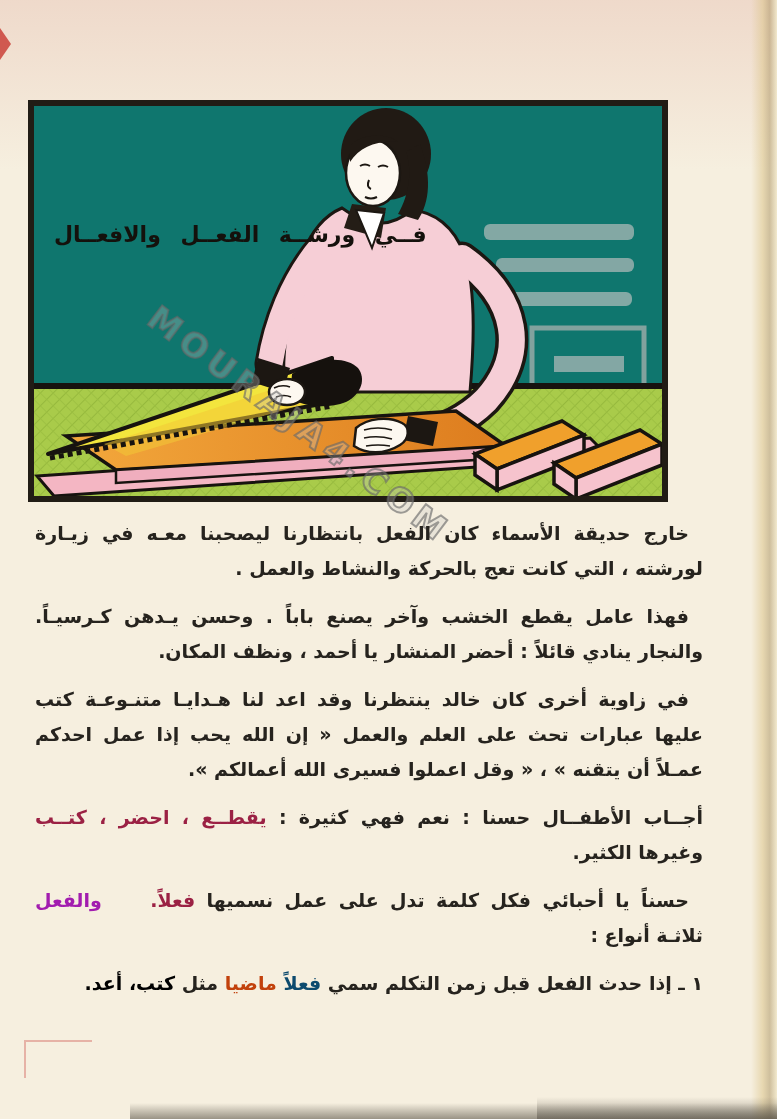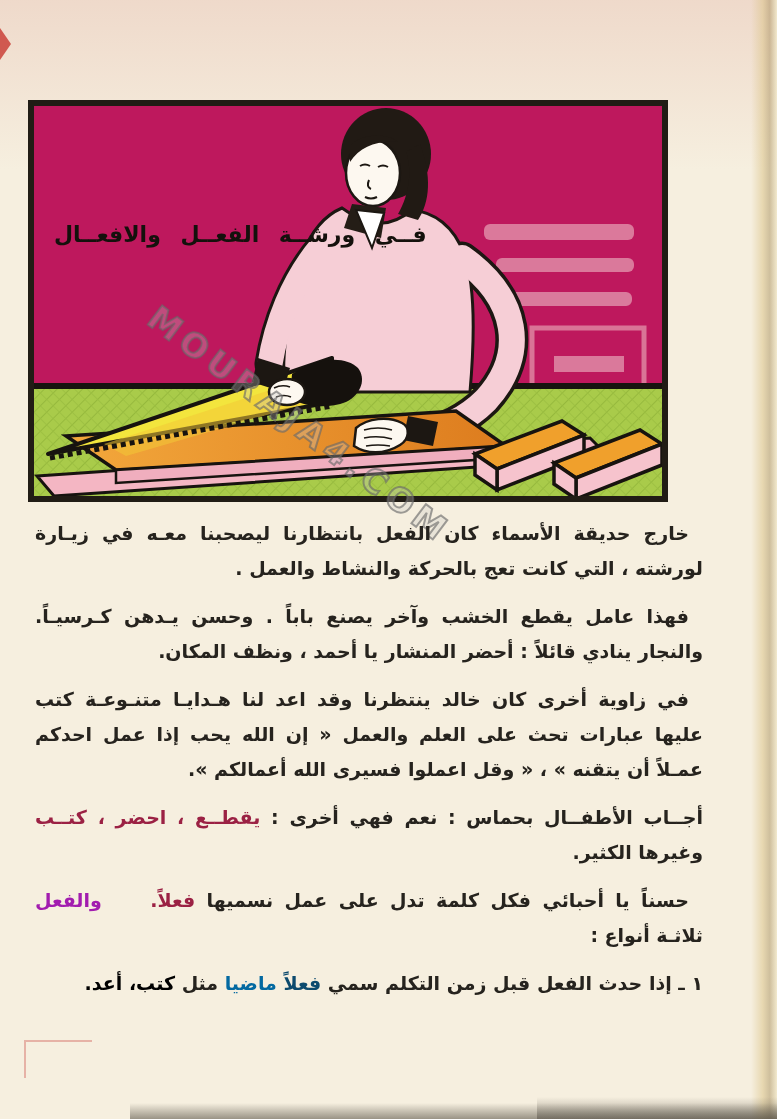--- a/index.html
+++ b/index.html
@@ -18,21 +18,21 @@
     background:linear-gradient(to top, rgba(92,86,74,.6), rgba(92,86,74,0));}
   .bottom-shadow::after{content:"";position:absolute;right:0;bottom:0;width:240px;height:22px;
     background:linear-gradient(to top, rgba(80,74,64,.5), rgba(80,74,64,0));}
   .red-tri{position:absolute;left:0;top:28px;width:11px;height:32px;background:#c8372f;
     clip-path:polygon(0 0,100% 50%,0 100%);opacity:.8;}
   .corner-mark{position:absolute;left:24px;top:1040px;width:66px;height:36px;
     border-top:2px solid rgba(216,128,118,.55);border-left:2px solid rgba(216,128,118,.55);}
 
   
   .illustration{position:absolute;left:28px;top:100px;width:640px;height:402px;
-    border:6px solid #211c15;background:#be185d;box-sizing:border-box;}
+    border:6px solid #211c15;background:#0f766e;box-sizing:border-box;}
   .illustration svg{position:absolute;left:0;top:0;}
   .illus-title{position:absolute;left:20px;top:116px;direction:rtl;white-space:nowrap;
     font-weight:bold;font-size:22px;color:#14110c;word-spacing:12px;letter-spacing:.5px;}
   .watermark{position:absolute;left:130px;top:192px;transform:rotate(37deg);transform-origin:left top;
     font-weight:bold;font-size:33px;letter-spacing:6px;white-space:nowrap;
     color:rgba(200,200,200,.30);-webkit-text-stroke:2px rgba(104,104,104,.62);}
 
   
   .body-text{position:absolute;left:35px;top:516px;width:668px;direction:rtl;
     text-align:justify;font-weight:bold;font-size:19px;line-height:35px;color:var(--ink,#26231e);}
@@ -134,21 +134,21 @@
     </svg>
 
     <div class="illus-title">فــي ورشــة الفعــل والافعــال</div>
     <div class="watermark">MOURAJA4.COM</div>
   </div>
 
   <div class="body-text">
     <p class="p0"><span>خارج حديقة الأسماء  كان الفعل بانتظارنا ليصحبنا معـه في زيـارة لورشته ، التي كانت تعج بالحركة والنشاط والعمل .</span></p>
     <p class="p1"><span>فهذا عامل يقطع الخشب وآخر يصنع باباً . وحسن يـدهن كـرسيـاً. والنجار ينادي قائلاً : أحضر المنشار يا أحمد ، ونظف المكان.</span></p>
     <p class="p2"><span>في زاوية أخرى كان خالد ينتظرنا وقد اعد لنا هـدايـا متنـوعـة كتب عليها عبارات تحث على العلم والعمل « إن الله يحب إذا عمل احدكم عمـلاً أن يتقنه » ، « وقل اعملوا فسيرى الله أعمالكم ».</span></p>
-    <p class="p5"><span>أجــاب الأطفــال بحماس : نعم فهي أخرى : </span><span style="color: rgb(155, 33, 68);">يقطــع ، احضر ، كتــب</span><span> وغيرها الكثير.</span></p>
+    <p class="p5"><span>أجــاب الأطفــال حسنا : نعم فهي كثيرة : </span><span style="color: rgb(155, 33, 68);">يقطــع ، احضر ، كتــب</span><span> وغيرها الكثير.</span></p>
     <p class="p6"><span>حسناً يا أحبائي فكل كلمة تدل على عمل نسميها </span><span style="color: rgb(155, 33, 68); margin-left: 37px;">فعلاً.</span><span> </span><span style="color: #a21caf;">والفعل</span><span> ثلاثـة أنواع :</span></p>
-    <p class="p7"><span>١ ـ إذا حدث الفعل قبل زمن التكلم سمي </span><span style="color: #0c4a6e;">فعلاً</span><span> </span><span style="color: #0369a1;">ماضيا</span><span> مثل </span><span style="color: #000000;">كتب، أعد.</span></p>
+    <p class="p7"><span>١ ـ إذا حدث الفعل قبل زمن التكلم سمي </span><span style="color: #0c4a6e;">فعلاً</span><span> </span><span style="color: #c2410c;">ماضيا</span><span> مثل </span><span style="color: #000000;">كتب، أعد.</span></p>
   </div>
 
   <div class="corner-mark"></div>
   <div class="right-edge"></div>
   <div class="bottom-shadow"></div>
 </div>
 
 </body></html>

